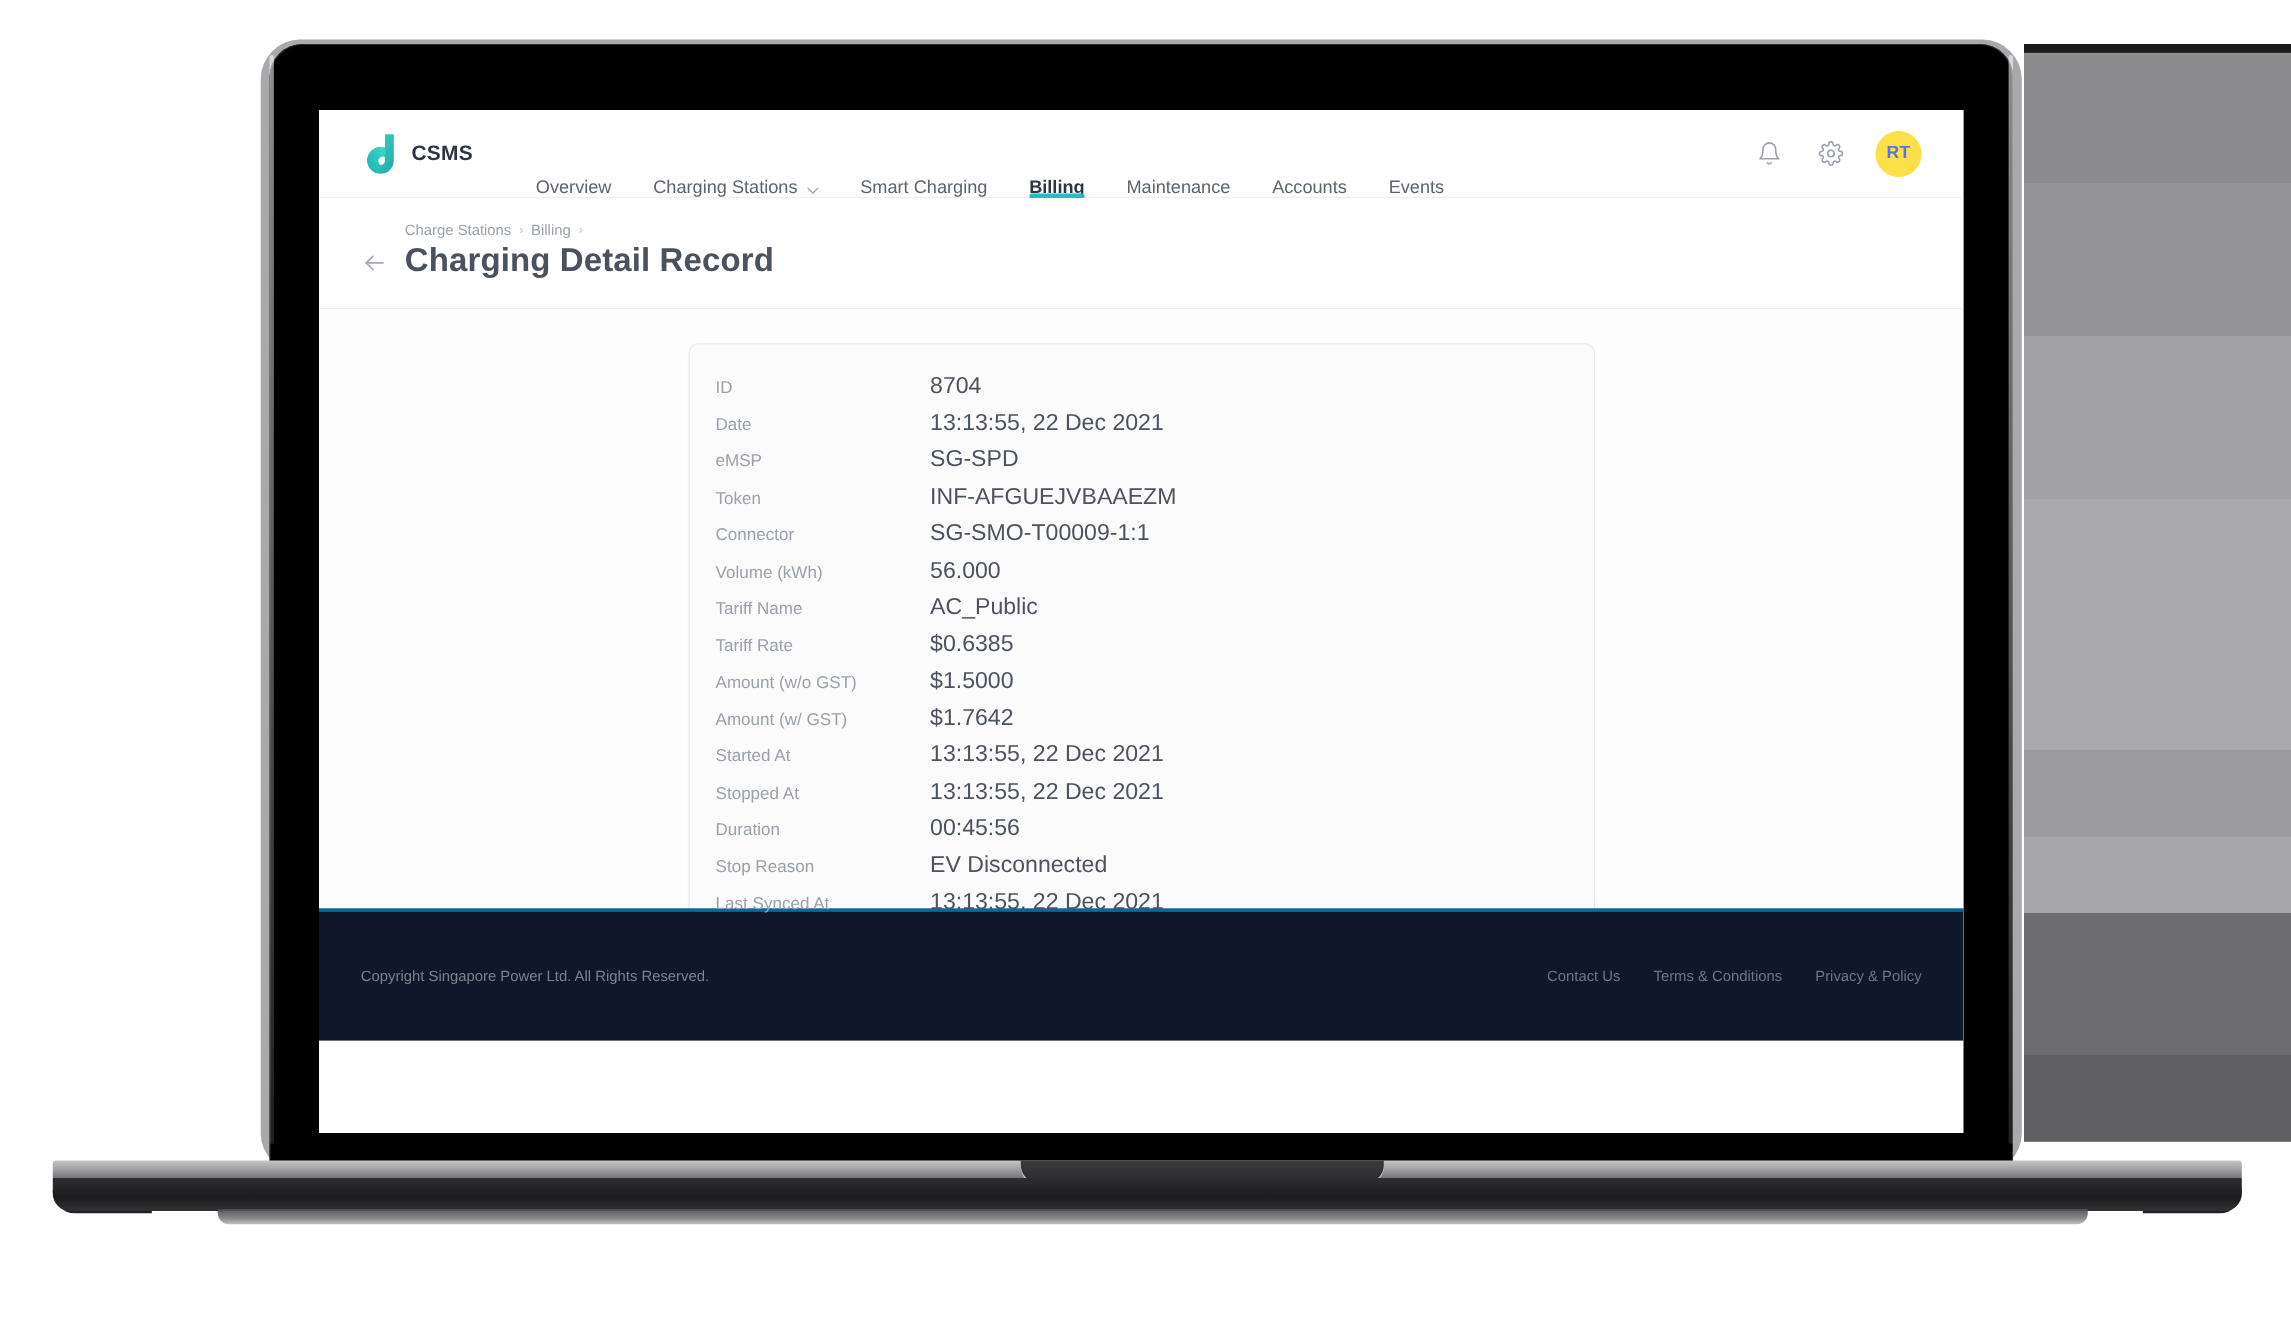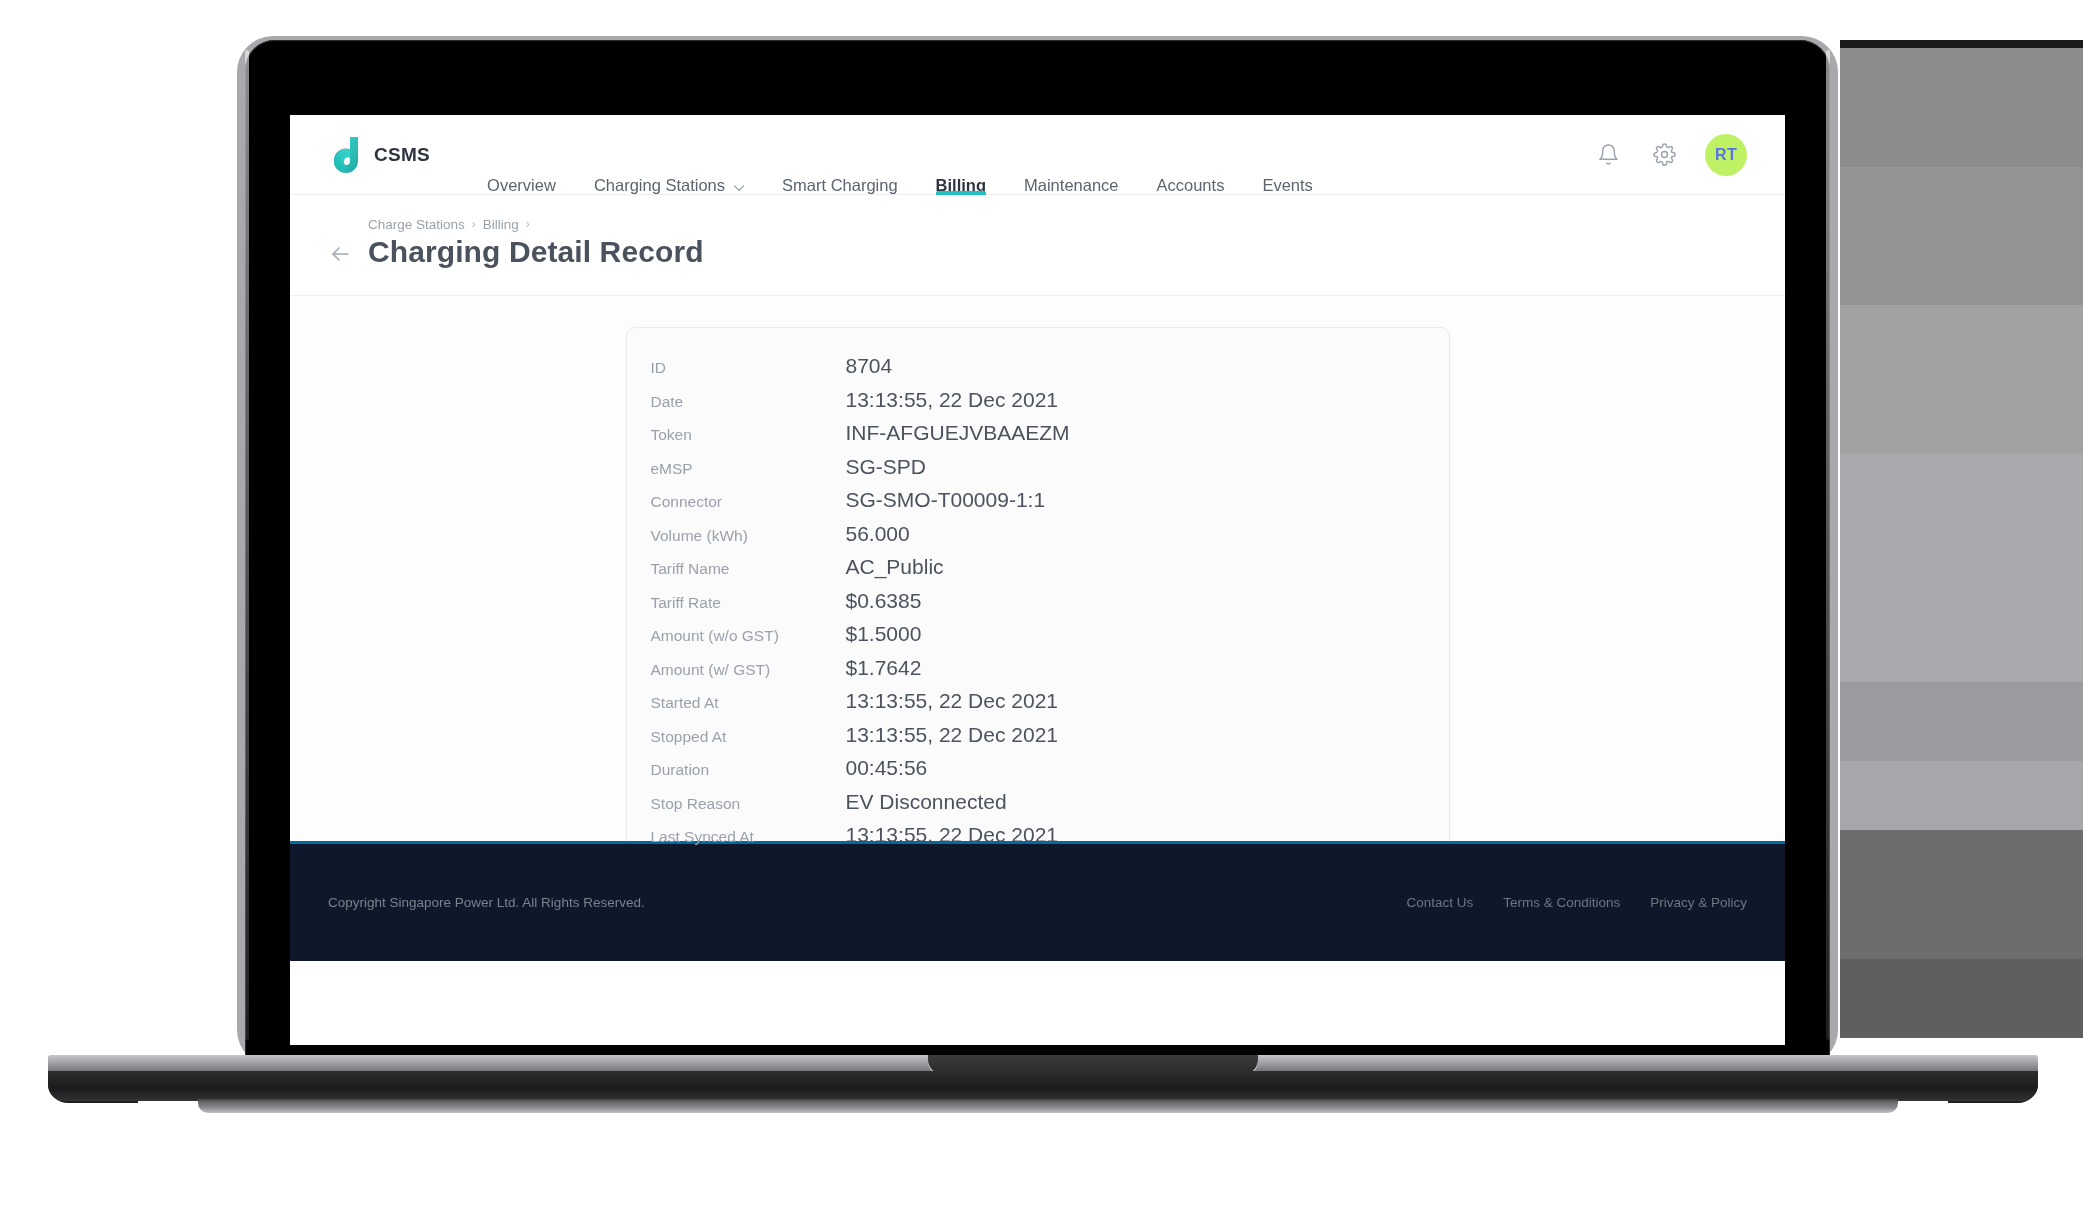--- a/index.html
+++ b/index.html
@@ -50,21 +50,21 @@
     border-radius:4px;
   }
   .lid-hl-right {
     position:absolute; right:0px; top:10px; width:4px; height:990px;
     background:linear-gradient(180deg, rgba(255,255,255,.55), rgba(255,255,255,.12));
     border-radius:4px;
   }
 
   
   #viewport {
-    position:absolute; left:45px; top:75px;
+    position:absolute; left:45px; top:60px;
     width:1495px; height:930px;
     background:#ffffff;
     overflow:hidden;
   }
 
   
   #base { position:absolute; left:48px; top:1055px; width:1990px; height:60px; }
   .base-top {
     position:absolute; left:0; top:0; width:1990px; height:16px;
     background:linear-gradient(180deg,#c6c6c9 0%, #9d9da1 55%, #76767a 100%);
@@ -121,21 +121,21 @@
     content:""; position:absolute; left:19px; right:19px; bottom:0;
     height:4px; background:#21bfbf; border-radius:2px 2px 0 0;
   }
   .chev { display:inline-block; width:11px; height:11px; position:relative; top:-2px; }
   .chev svg { display:block; }
 
   .nav-right { margin-left:auto; display:flex; align-items:center; gap:26px; }
   .icon-btn { width:30px; height:30px; display:flex; align-items:center; justify-content:center; cursor:pointer; }
   .avatar {
     width:42px; height:42px; border-radius:50%;
-    background:#bef264; color:#5a72e8;
+    background:#fde047; color:#5a72e8;
     display:flex; align-items:center; justify-content:center;
     font-size:16px; font-weight:bold; letter-spacing:.4px; cursor:pointer;
   }
 
   
   .pagehead {
     background:#ffffff; padding:22px 38px 26px 38px;
     border-bottom:1px solid #edeff2;
     display:flex; align-items:flex-start; gap:14px;
   }
@@ -279,26 +279,26 @@
 
           <div class="row">
             <span class="k">ID</span>
             <span class="v">8704</span>
           </div>
           <div class="row">
             <span class="k">Date</span>
             <span class="v">13:13:55, 22 Dec 2021</span>
           </div>
           <div class="row">
+            <span class="k">eMSP</span>
+            <span class="v">SG-SPD</span>
+          </div>
+          <div class="row">
             <span class="k">Token</span>
             <span class="v"> INF-AFGUEJVBAAEZM</span>
-          </div>
-          <div class="row">
-            <span class="k">eMSP</span>
-            <span class="v">SG-SPD</span>
           </div>
           <div class="row">
             <span class="k">Connector</span>
             <span class="v">SG-SMO-T00009-1:1</span>
           </div>
           <div class="row">
             <span class="k">Volume (kWh)</span>
             <span class="v">56.000</span>
           </div>
           <div class="row">

